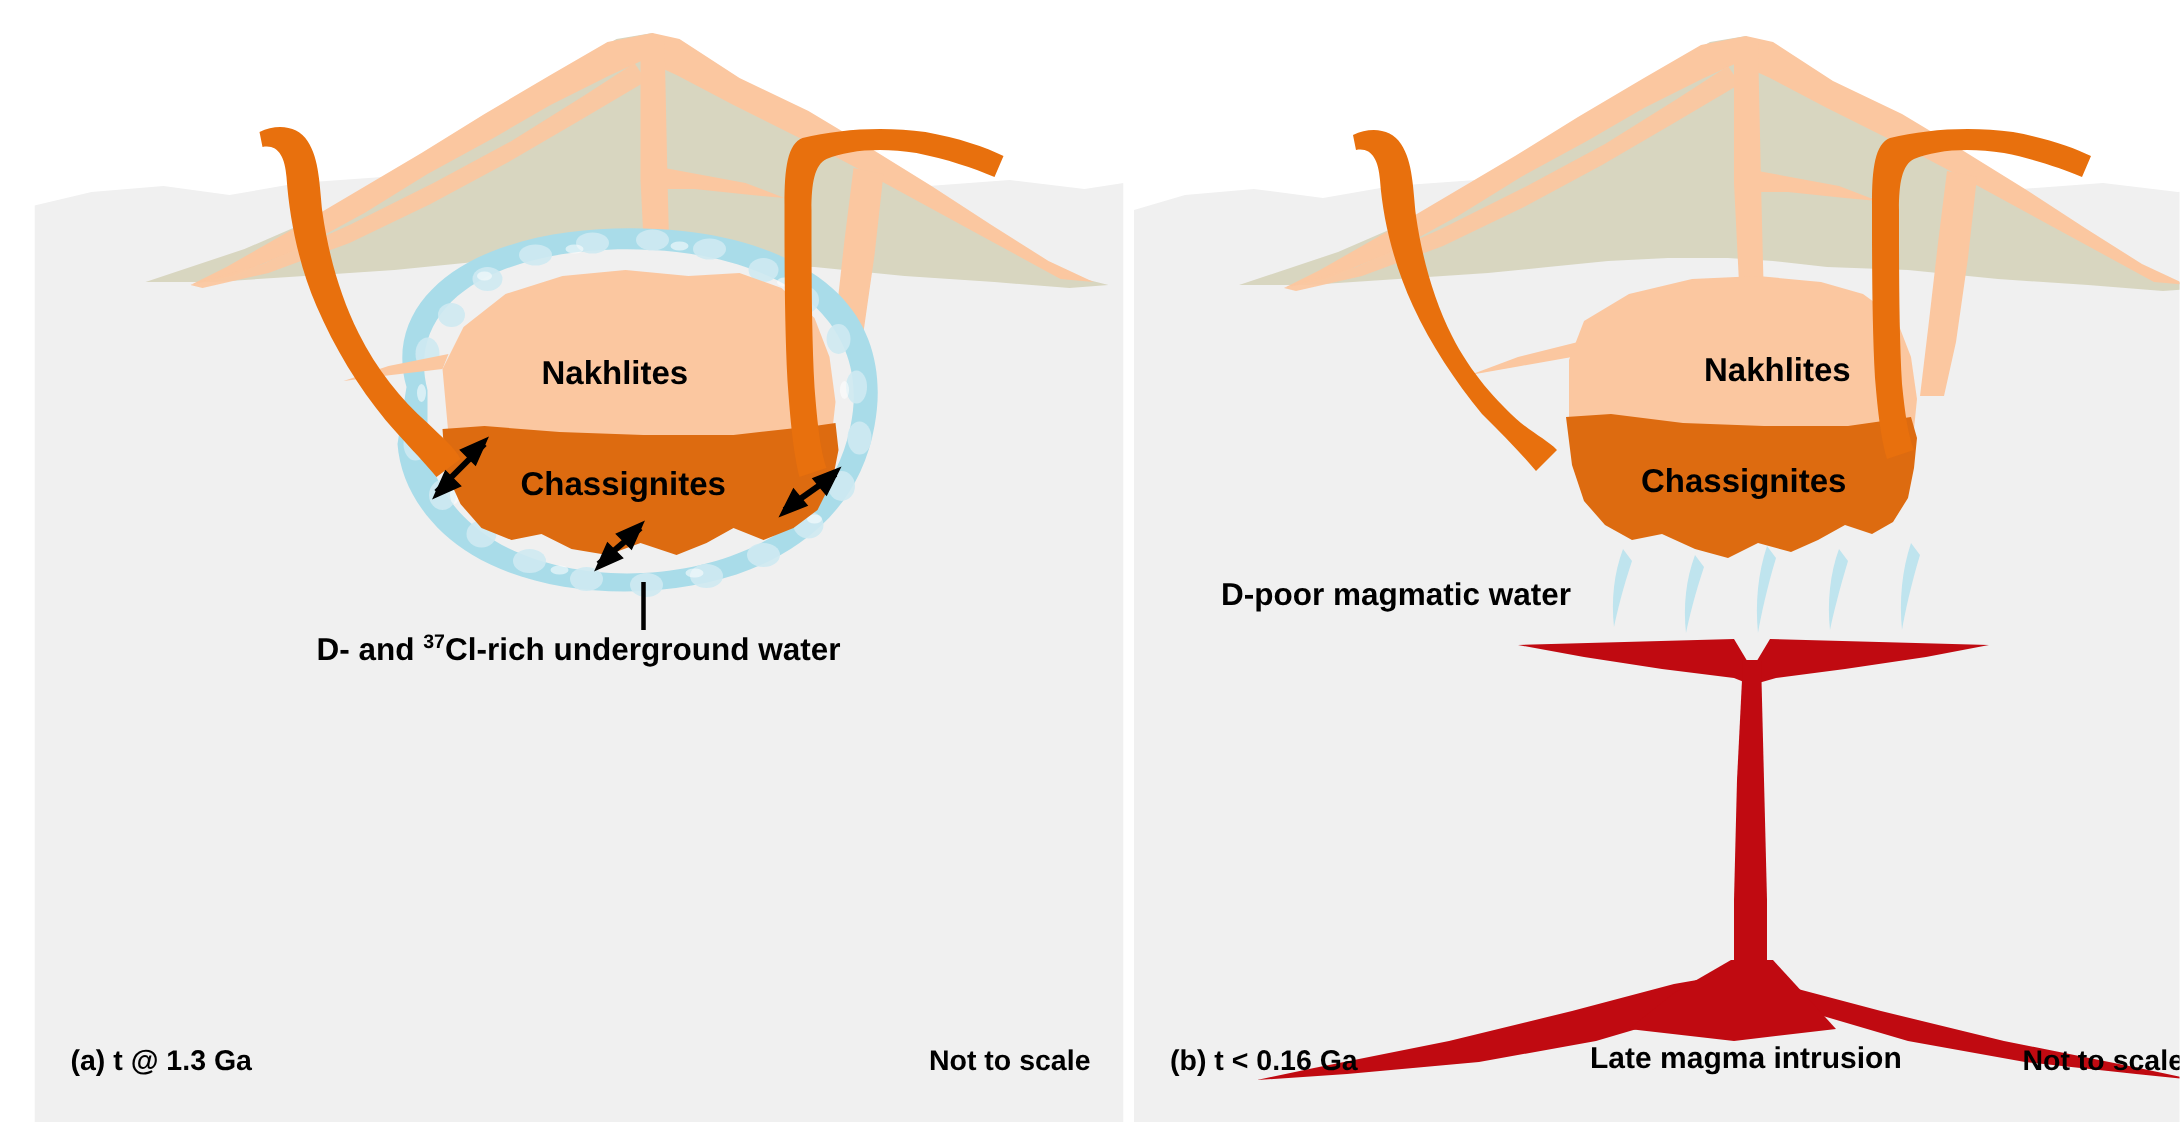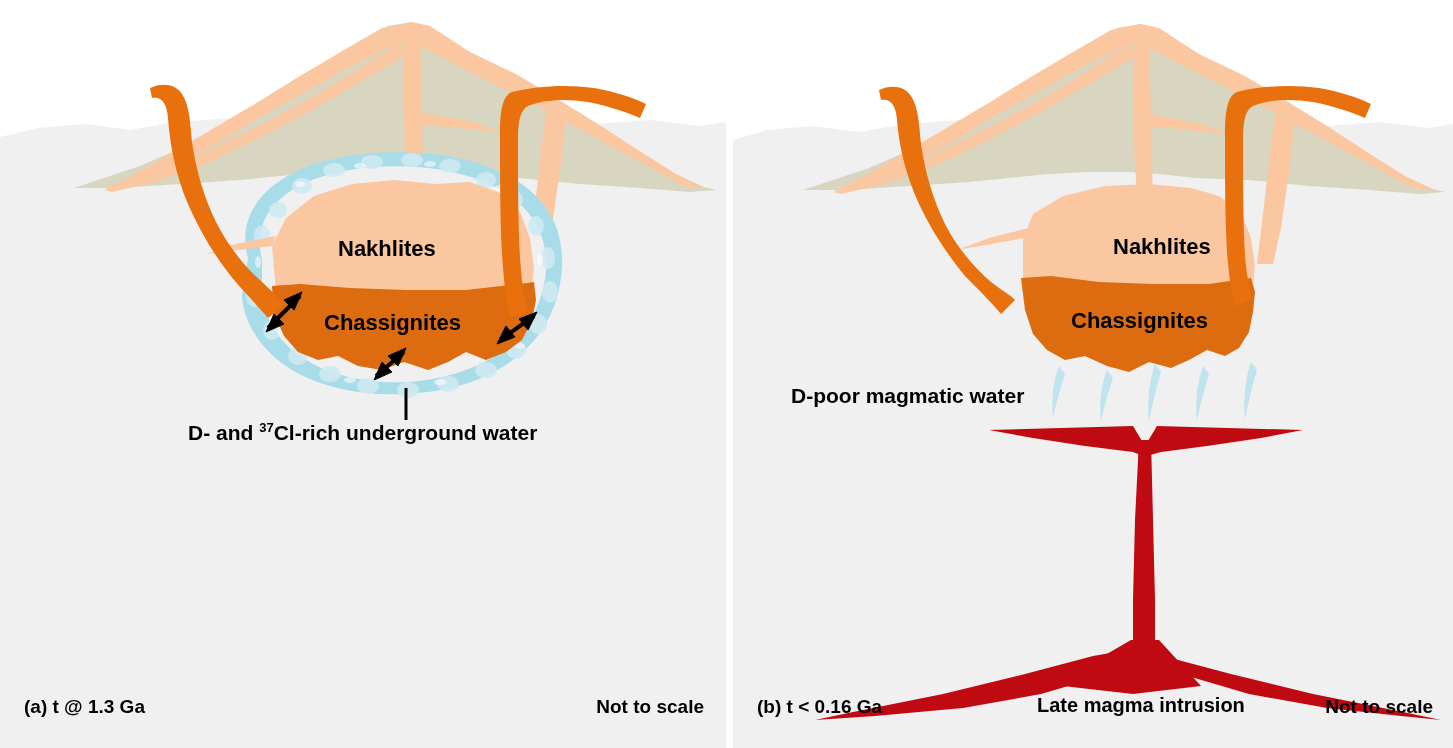--- a/index.html
+++ b/index.html
@@ -1,18 +1,18 @@
 <!DOCTYPE html>
 <html><head>
 <meta charset="utf-8">
 <style>
   html,body{margin:0;padding:0;background:#ffffff;}
   body{width:1453px;height:748px;font-family:"Liberation Sans",sans-serif;overflow:hidden;}
   #figure{position:relative;width:1453px;height:748px;background:#ffffff;}
-  .panel{position:absolute;top:0;height:748px;}
+  .panel{position:absolute;top:0;height:748px;padding-left:23px;}
   #panel-a{left:0;width:726px;}
   #panel-b{left:733px;width:720px;}
   .panel svg{display:block;width:100%;height:100%;}
   .lbl{font-weight:bold;fill:#000000;font-family:"Liberation Sans",sans-serif;}
   .lbl-layer{font-size:22px;}
   .lbl-water{font-size:21px;}
   .lbl-corner{font-size:19px;}
   .lbl-magma{font-size:20px;}
   .sup{font-size:13px;}
 </style>

